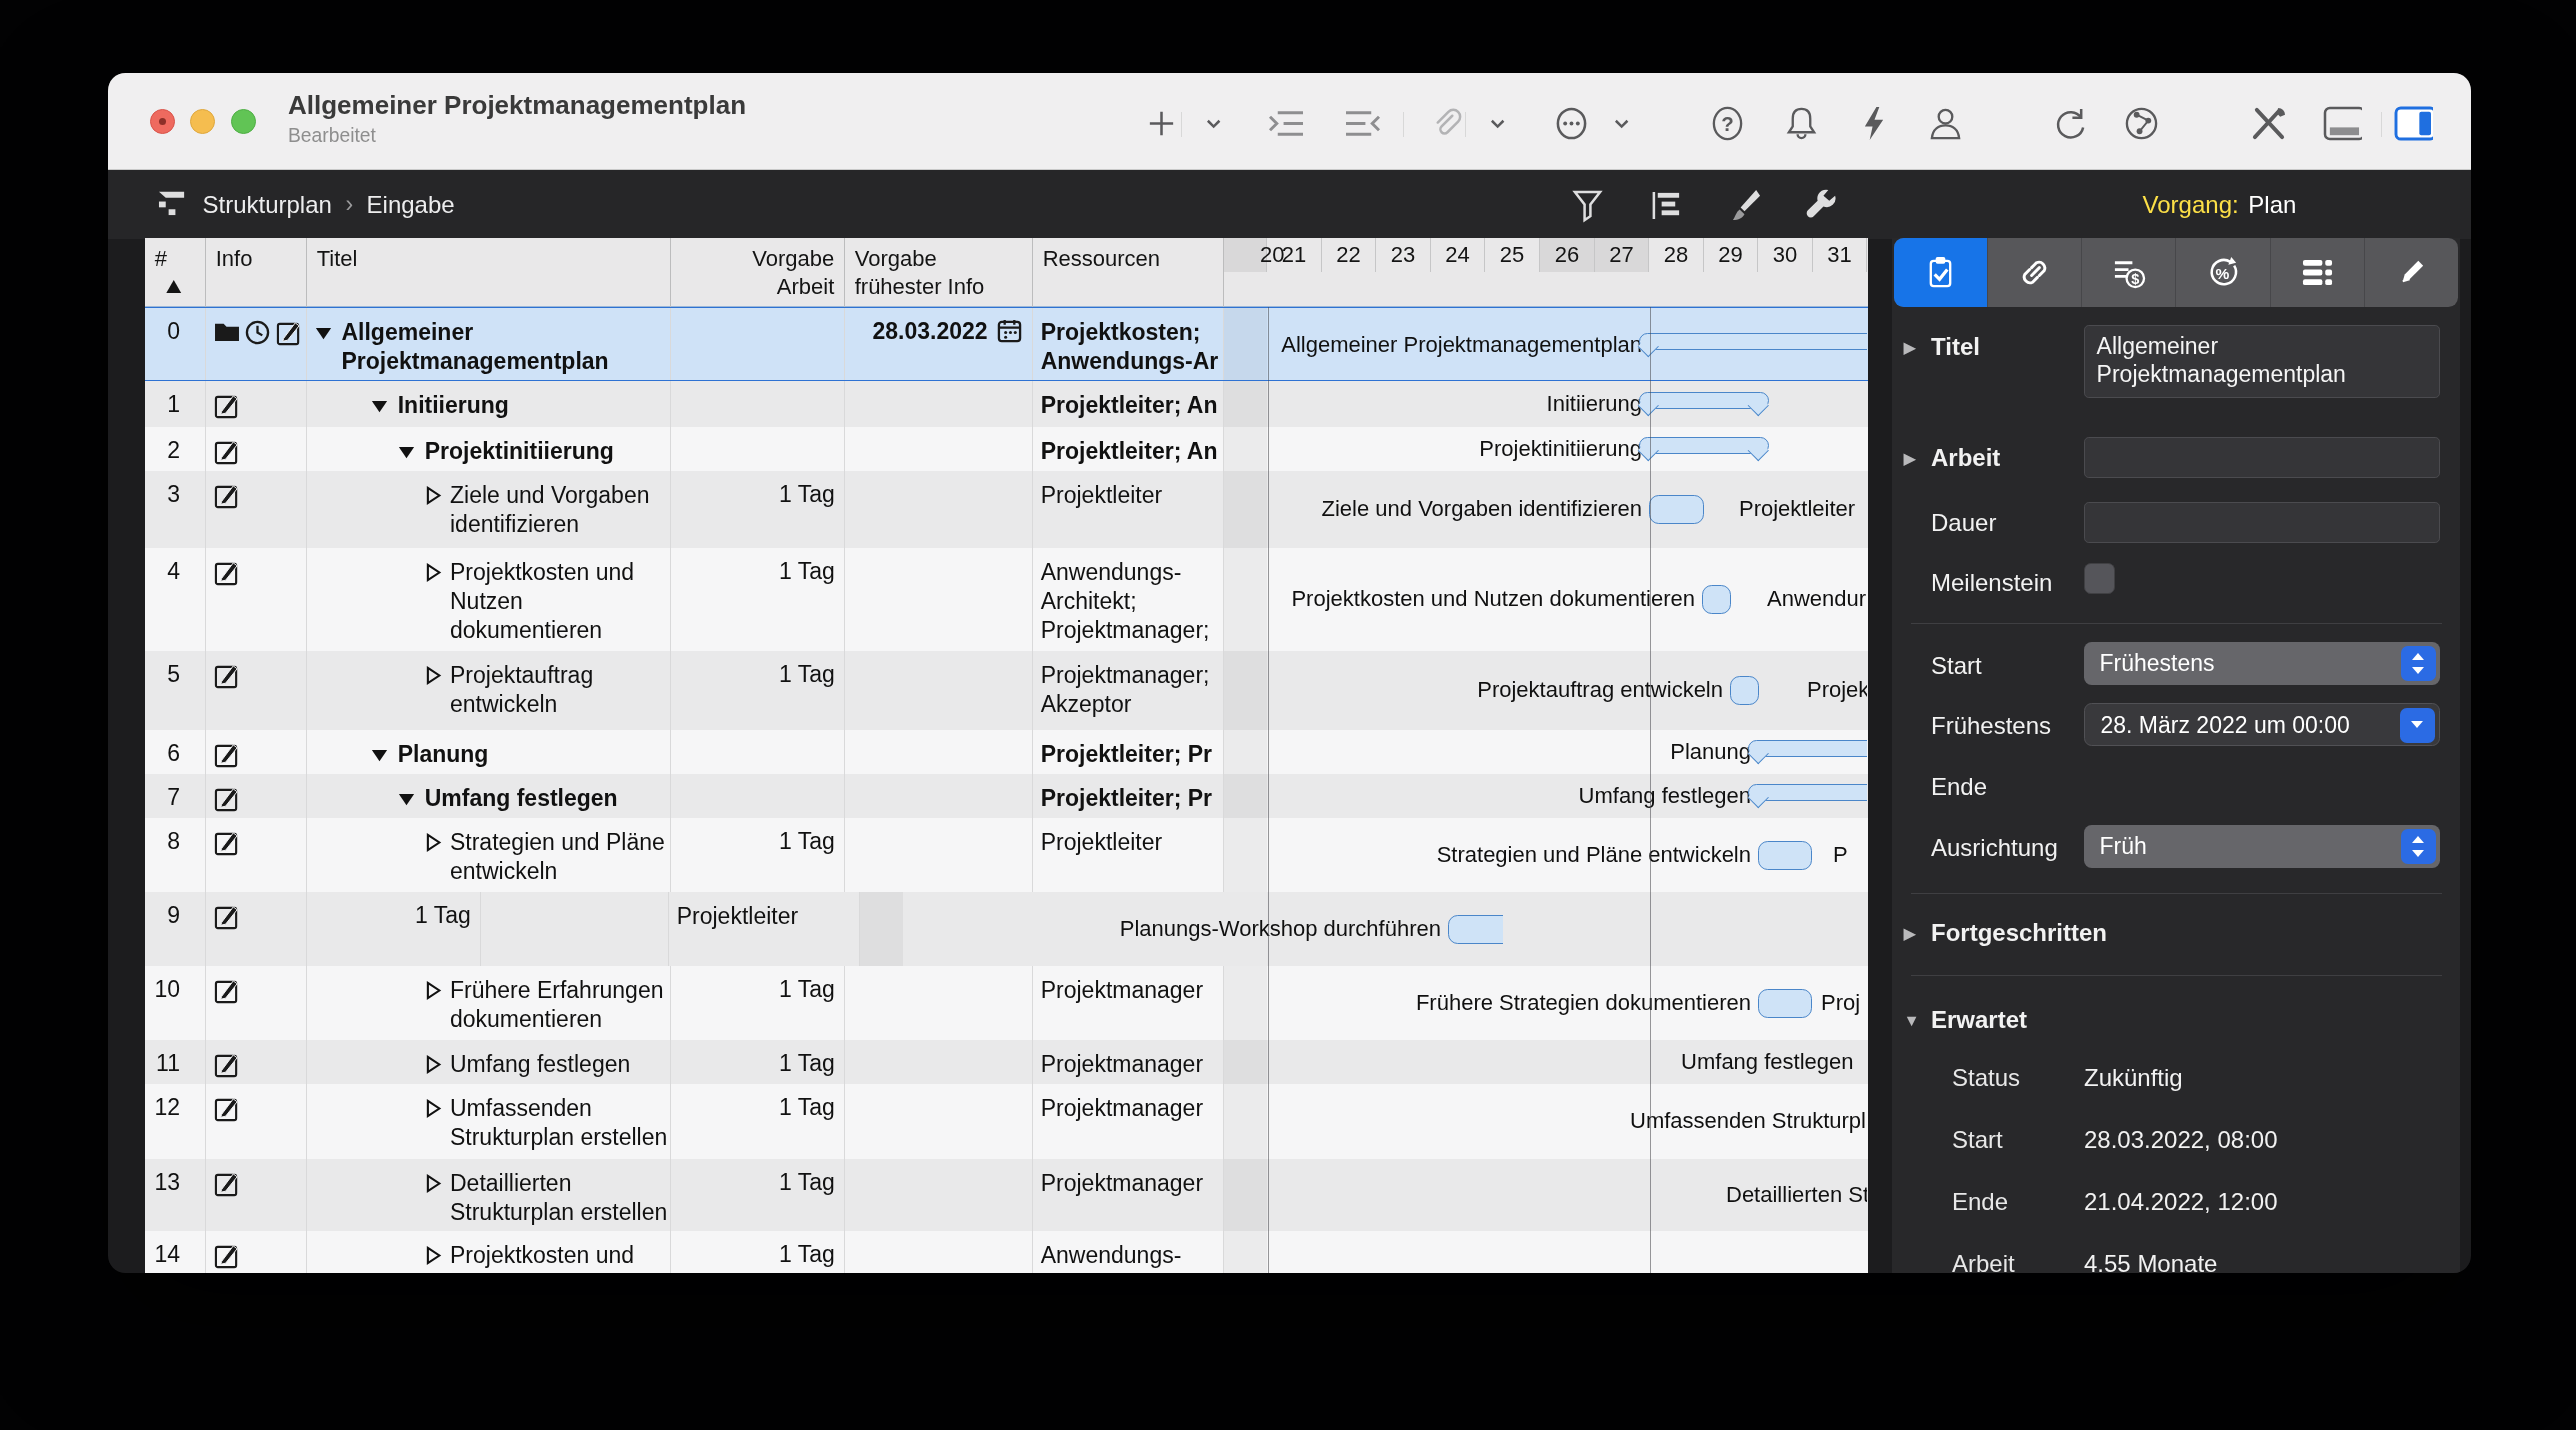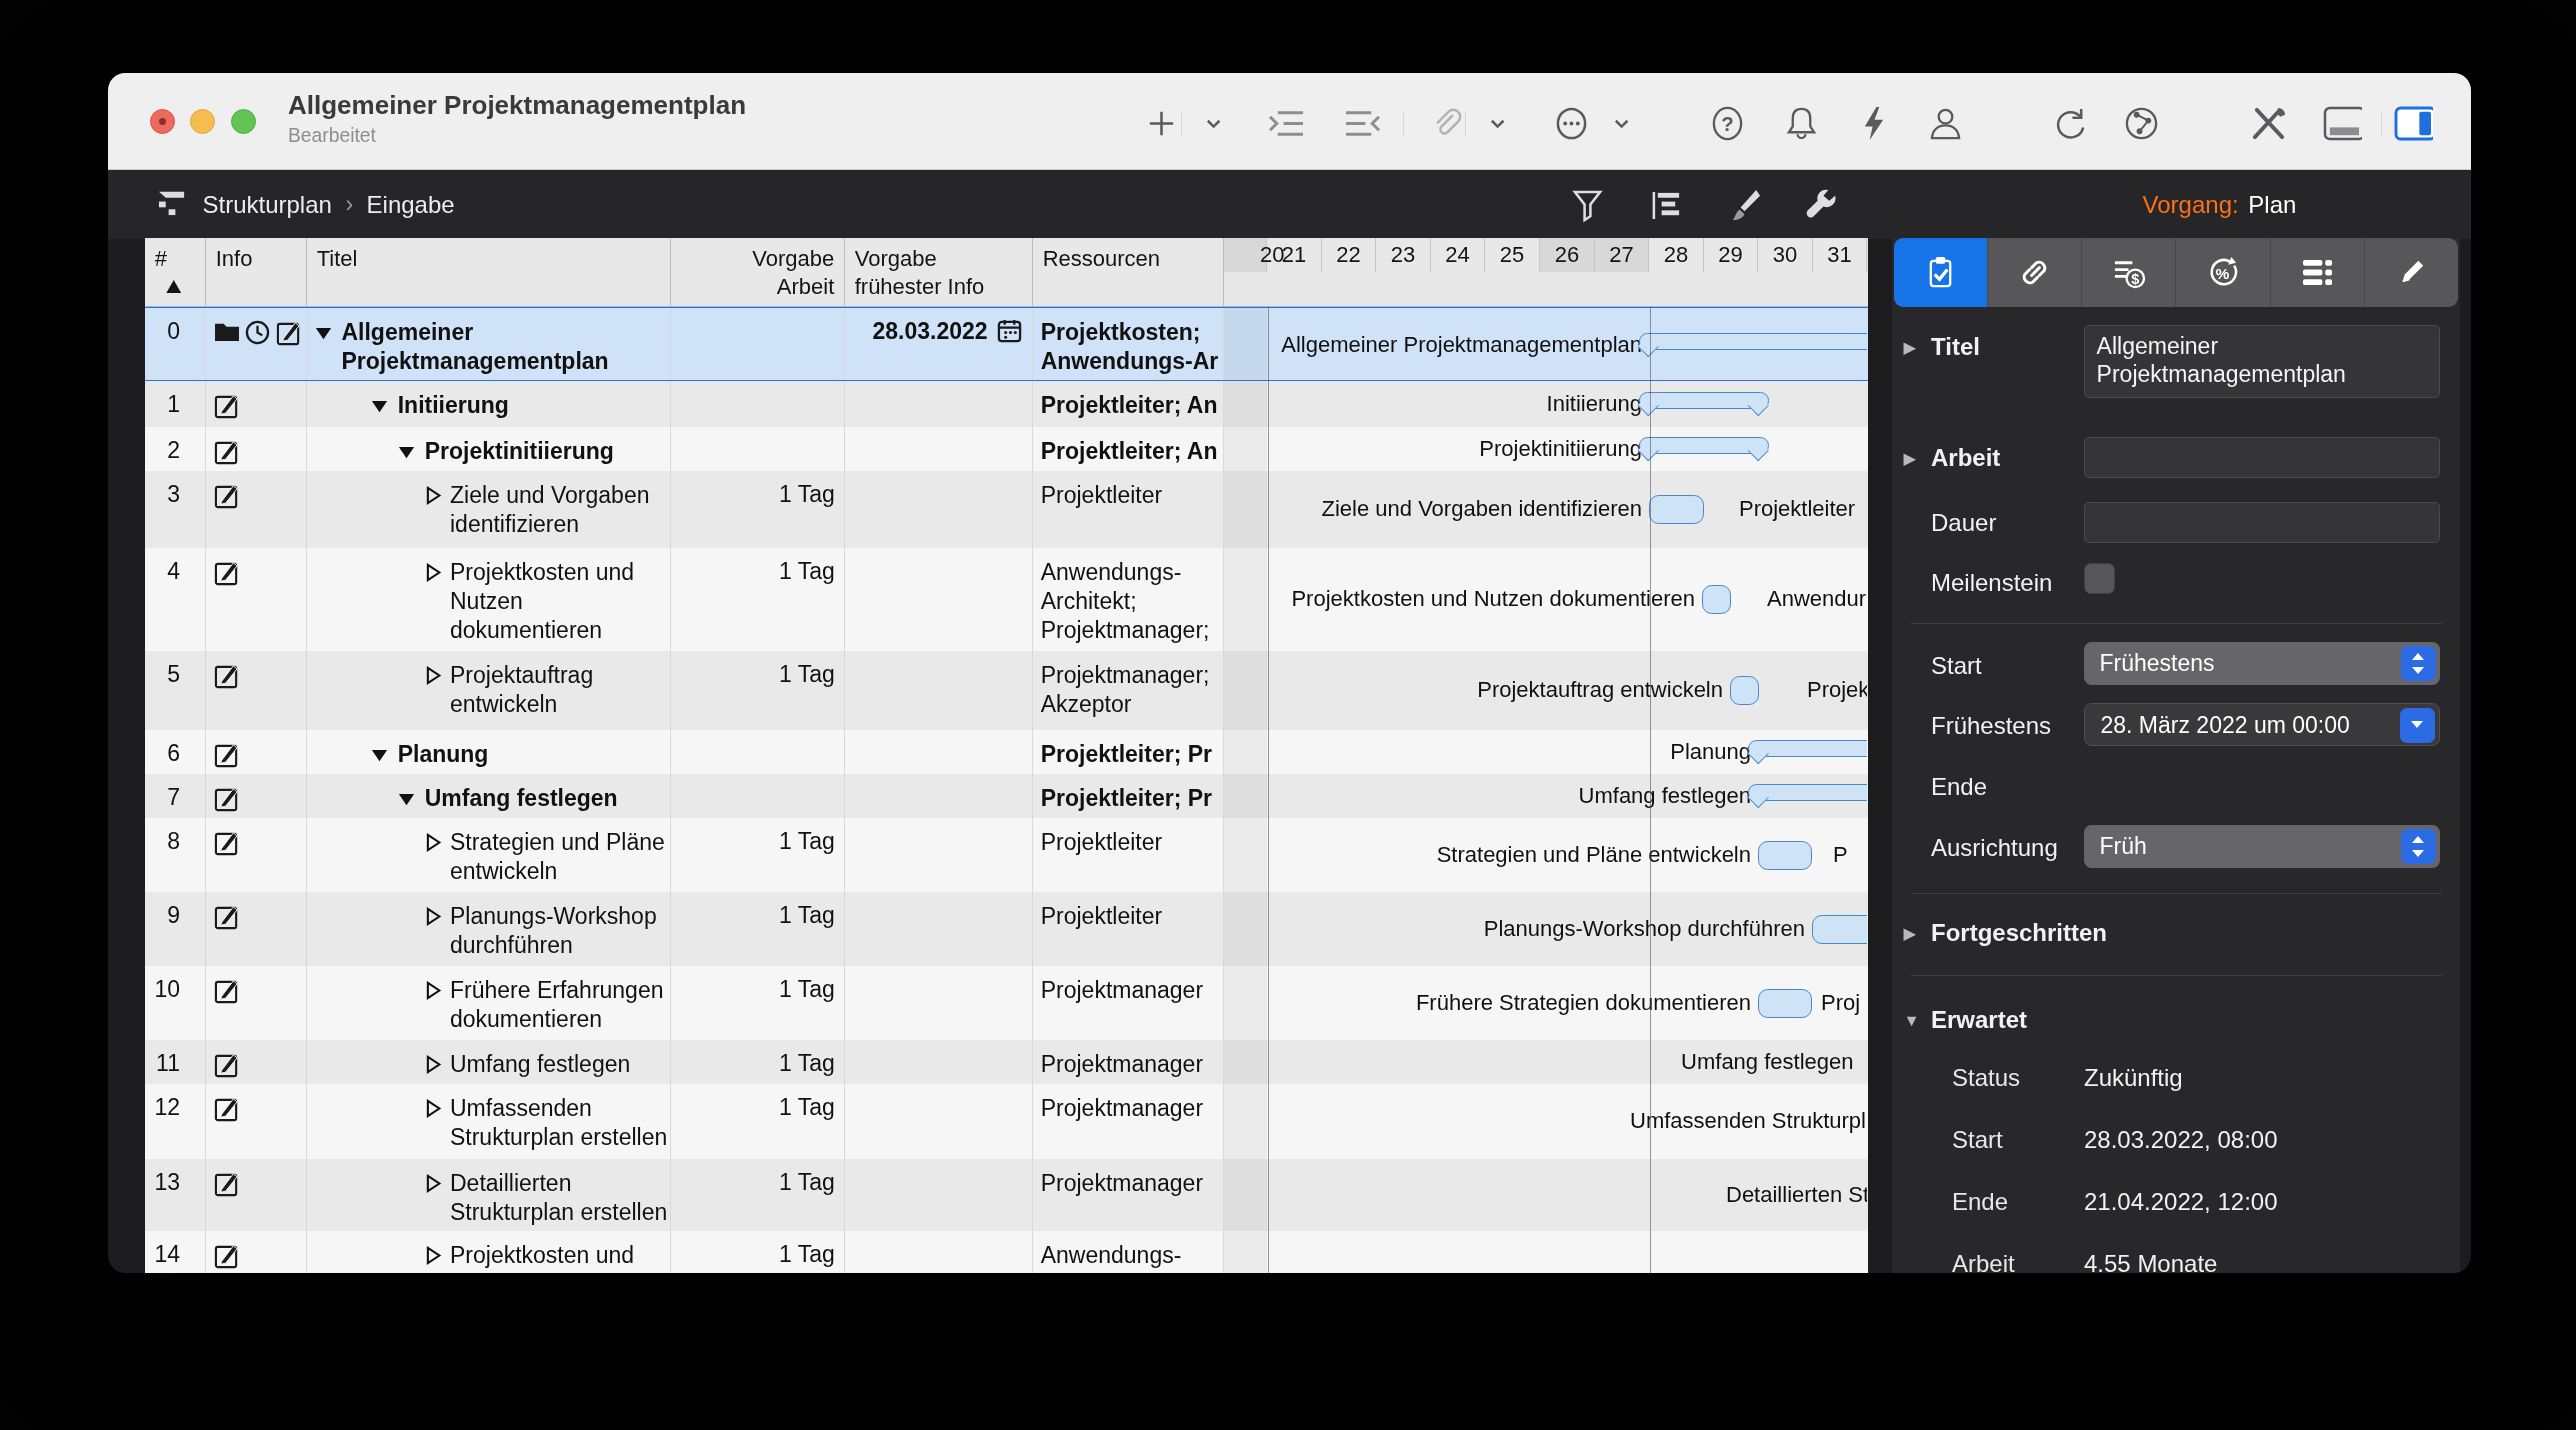--- a/index.html
+++ b/index.html
@@ -20,21 +20,21 @@
   .tbicon{position:absolute;top:31px;width:39px;height:39px;display:flex;align-items:center;justify-content:center;}
   .tbicon svg{display:block;}
   .tbsep{position:absolute;top:39px;width:1px;height:25px;background:#d8d8d8;}
   
   .viewbar{position:absolute;left:0;top:97px;width:100%;height:69px;background:#262628;}
   .vb-left{position:absolute;left:48px;top:0;height:100%;display:flex;align-items:center;gap:13.5px;}
   .vb-crumb{font-size:24px;color:#ededee;}
   .vb-chev{font-size:23px;color:#9a9a9c;}
   .vbicon{position:absolute;top:15.5px;width:41px;height:39px;display:flex;align-items:center;justify-content:center;}
   .vb-context{position:absolute;left:1952px;top:0;width:319px;height:100%;display:flex;align-items:center;justify-content:center;font-size:24px;}
-  .vb-context .lbl{color:#f97316;}
+  .vb-context .lbl{color:#fde047;}
   .vb-context .val{color:#ffffff;margin-left:9.7px;}
   
   .table{position:absolute;left:37px;top:165px;width:1723px;bottom:0;background:#f6f6f7;overflow:hidden;}
   .thead{position:absolute;left:0;top:0;width:1723px;height:69px;background:#e9e8e9;border-bottom:1px solid #9db7d6;display:flex;}
   .hc{position:relative;height:69px;border-right:1px solid #bcbcbd;font-size:22px;color:#141414;padding:7.7px 9.7px 0 9.7px;}
   .hc.right{text-align:right;}
   .hc .l2{margin-top:1.9px;}
   .w-num{width:61px;} .w-info{width:101px;} .w-titel{width:364px;} .w-arb{width:174px;} .w-start{width:188px;} .w-res{width:191px;} .w-gantt{width:643px;border-right:none;}
   .sortmark{position:absolute;left:21px;top:35px;}
   .ghead{padding:0;display:flex;flex-direction:column;}
@@ -580,28 +580,20 @@
             </div>
           </div>
           <div class="row odd" style="height: 74px;">
             <div class="cell num w-num" style="width: 61px;">9</div>
             <div class="cell info w-info" style="width: 101px;">
               <span><svg width="26" height="26" viewBox="0 0 27 27">
                   <rect x="2" y="4" width="21" height="21" rx="2" stroke="#1a1a1a" stroke-width="2.2" fill="none"></rect>
                   <path d="M8 19L20 3l4 3L12 21l-5 1z" fill="#1a1a1a" stroke="#f6f6f7" stroke-width="1"></path>
                 </svg></span>
             </div>
-            <div class="cell w-titel" style="width: 364px;">
-              <div class="titleline" style="padding-left: 116px;">
-                <span class="disc"><svg width="19.3" height="21" viewBox="0 0 20 22">
-                    <path d="M5 3l12 8-12 8z" fill="none" stroke="#111" stroke-width="2.2"></path>
-                  </svg></span>
-                <div class="ttext">Planungs-Workshop<br>durchführen</div>
-              </div>
-            </div>
             <div class="cell arb w-arb" style="width: 174px;">1 Tag</div>
             <div class="cell start w-start" style="width: 188px;"></div>
             <div class="cell w-res" style="width: 191px;">
               <div class="res-line">Projektleiter</div>
             </div>
             <div class="cell gcell w-gantt" style="width: 643px;">
               <div class="stub"></div>
               <div class="glabel" style="top: 24px; right: 62px;">Planungs-Workshop durchführen</div>
               <div class="tbar" style="left: 588px; width: 88px; top: 23px;"></div>
             </div>

